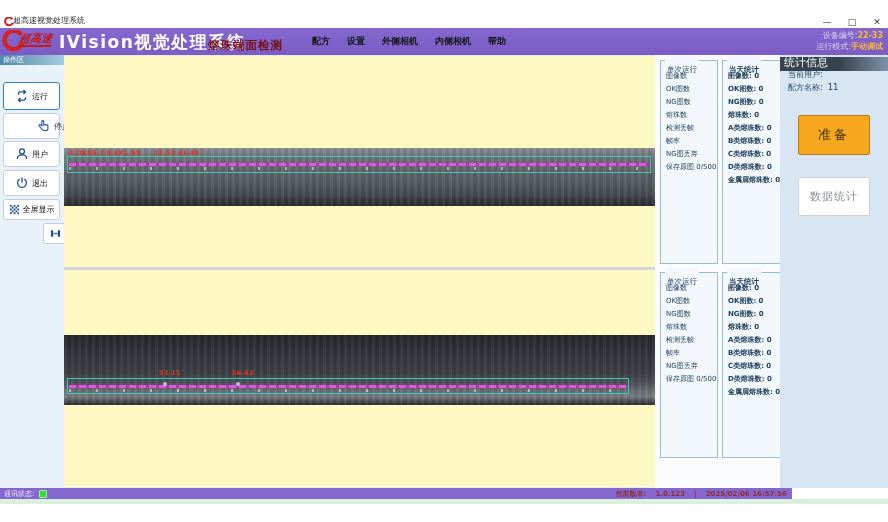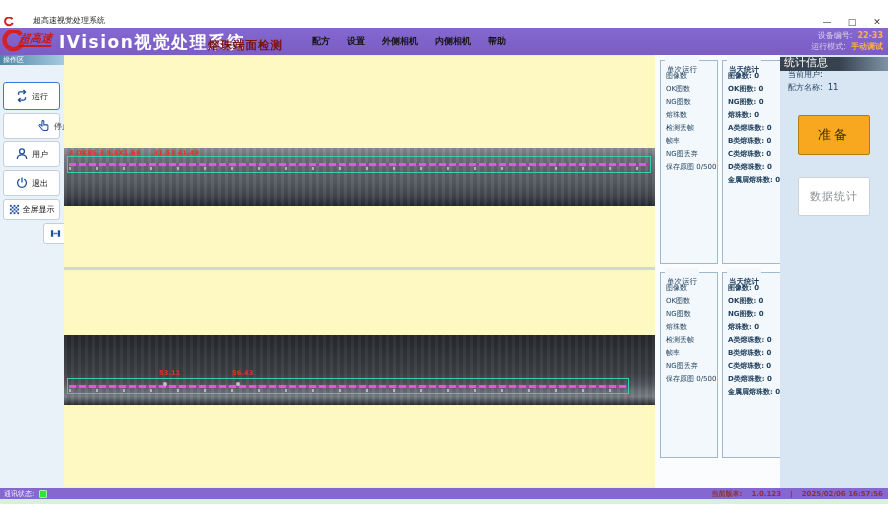--- a/index.html
+++ b/index.html
@@ -1,35 +1,35 @@
 <!DOCTYPE html>
 <html><head>
 <meta charset="utf-8">
 <style>
   html,body{margin:0;padding:0;background:#fff;}
   #app{position:relative;width:888px;height:522px;background:#fff;overflow:hidden;
        font-family:"DejaVu Sans","Liberation Sans",sans-serif;-webkit-font-smoothing:antialiased;}
   
   .titlebar{position:absolute;left:0;top:0;width:888px;height:28px;background:#ffffff;}
   .tb-icon{position:absolute;left:4px;bottom:1px;width:10px;height:10px;}
-  .tb-title{position:absolute;left:33px;bottom:2px;font-size:8px;color:#1c1c1c;}
+  .tb-title{position:absolute;left:13px;bottom:2px;font-size:8px;color:#1c1c1c;}
   .tb-controls{position:absolute;right:4px;bottom:1px;display:flex;gap:11px;}
   .tb-btn{width:14px;text-align:center;font-size:9px;color:#3c3c3c;cursor:default;}
   
   .header{position:absolute;left:0;top:28px;width:888px;height:27px;
           background:linear-gradient(180deg,#8468cf 0%,#7b5dc4 100%);}
   .logo-mark{position:absolute;left:2px;top:2px;width:23px;height:23px;}
   .brand{position:absolute;left:19px;top:5px;font-size:11px;font-weight:bold;font-style:italic;
          color:#c41a1a;transform:skewX(-8deg);border-bottom:2px solid #c41a1a;padding-bottom:1px;line-height:11px;}
   .app-title{position:absolute;left:59px;top:3px;font-size:17px;font-weight:bold;color:#ffffff;letter-spacing:1.5px;}
   .subtitle{position:absolute;left:208px;top:10px;font-size:11.5px;font-weight:bold;color:#771111;letter-spacing:1px;}
   .menu{position:absolute;left:312px;top:0;height:27px;display:flex;align-items:center;gap:17px;}
   .menu-item{font-size:9px;font-weight:bold;color:#141414;cursor:default;}
   .header-info{position:absolute;right:5px;top:3px;}
-  .info-row{display:flex;justify-content:flex-end;gap:5px;line-height:10.5px;}
+  .info-row{display:flex;justify-content:flex-end;line-height:10.5px;}
   .il{font-size:8px;color:#d9d2ee;}
   .iv{font-size:8px;color:#ffb43c;font-weight:bold;}
   
   .main-bg{position:absolute;left:0;top:55px;width:888px;height:433px;background:#e7eef6;}
   
   .sidebar{position:absolute;left:0;top:55px;width:64px;height:433px;background:#e9f1f9;}
   .sidebar-title{position:absolute;left:0;top:0;width:64px;height:10px;line-height:10px;
                  background:linear-gradient(90deg,#4e87a6,#a5cbe0);color:#fff;font-size:7px;padding-left:3px;box-sizing:border-box;}
   .sbtn{position:absolute;left:3px;width:57px;background:#fff;border:1px solid #c3cfdb;border-radius:3px;
         display:flex;align-items:center;justify-content:center;gap:3px;box-sizing:border-box;cursor:default;}
@@ -79,21 +79,21 @@
   .ip-user{top:14px;}
   .ip-recipe{top:27px;}
   .ip-recipe .rv{margin-left:5px;font-size:8.5px;}
   .btn-prepare{position:absolute;left:18px;top:60px;width:70px;height:38px;background:#f7a81f;
                border:1px solid #b57b10;border-radius:2px;display:flex;align-items:center;justify-content:center;
                font-size:13px;color:#423000;letter-spacing:3px;cursor:default;}
   .btn-datastats{position:absolute;left:18px;top:122px;width:70px;height:37px;background:#ffffff;
                border:1px solid #cdd2d8;border-radius:2px;display:flex;align-items:center;justify-content:center;
                font-size:11px;color:#8b9096;letter-spacing:1px;cursor:default;}
   
-  .statusbar{position:absolute;left:0;top:488px;width:888px;height:11px;background:#8468cf;}
+  .statusbar{position:absolute;left:0;top:488px;width:792px;height:11px;background:#8468cf;}
   .sb-left{position:absolute;left:4px;top:0;height:11px;display:flex;align-items:center;gap:5px;}
   .sb-label{font-size:7px;color:#f0ecfa;}
   .sb-dot{width:6px;height:6px;background:#2ee62e;border:1px solid #a8eca8;border-radius:1px;}
   .sb-right{position:absolute;right:5px;top:0;height:11px;display:flex;align-items:center;gap:9px;
             font-size:7px;color:#8f2f2f;font-weight:bold;}
   .greenstrip{position:absolute;left:0;top:499px;width:888px;height:5px;background:#d9f1da;}
   svg{display:block;}
 </style>
 </head>
 <body>

